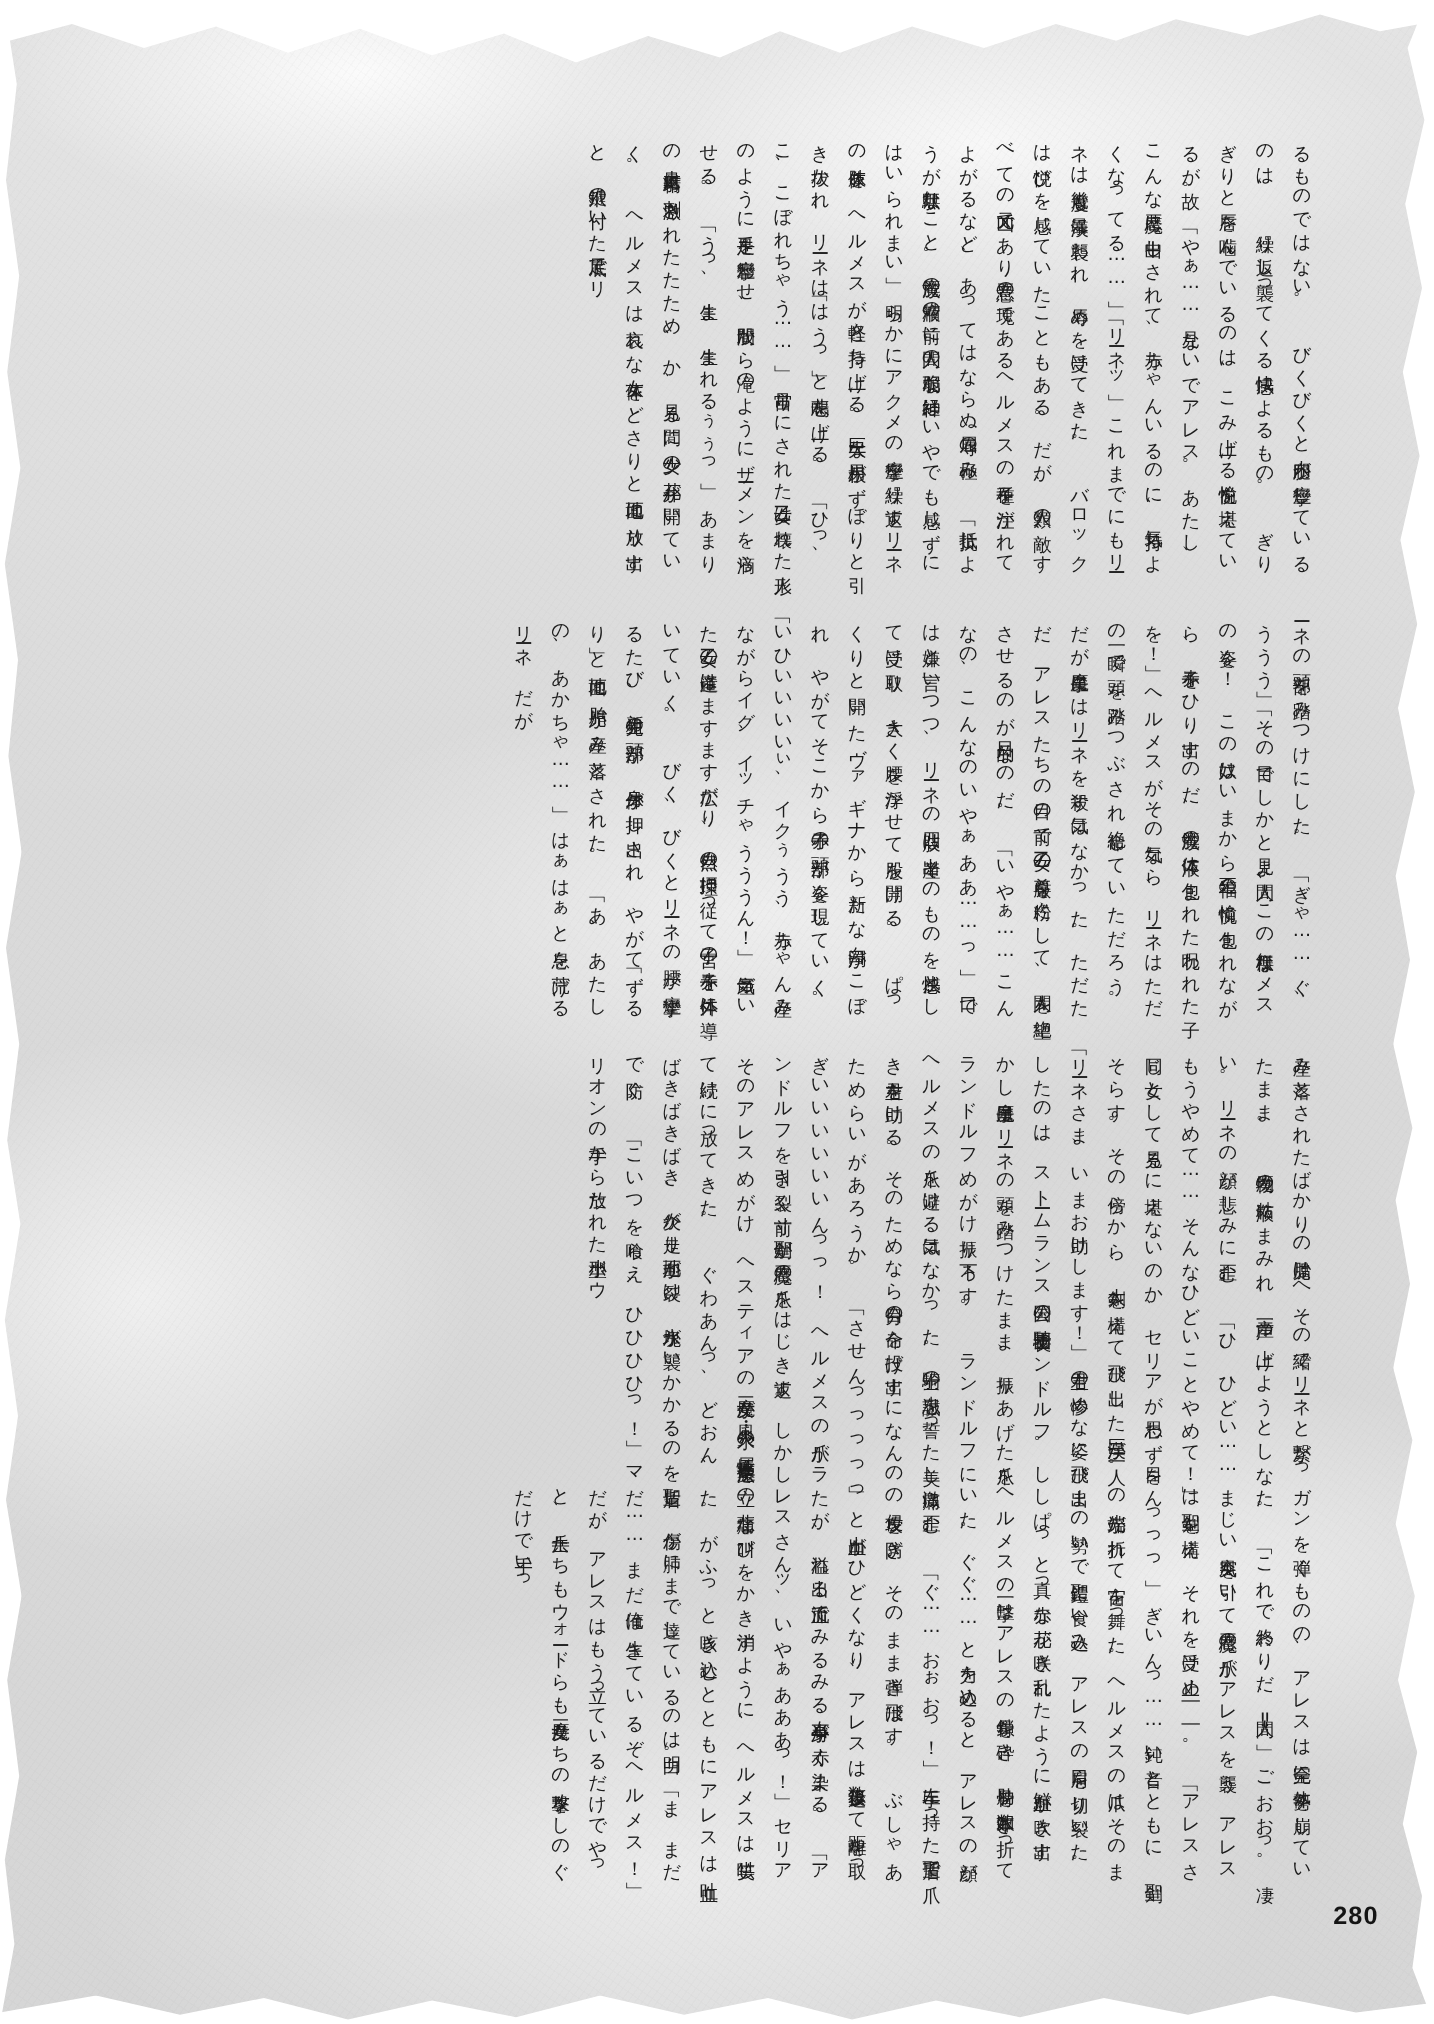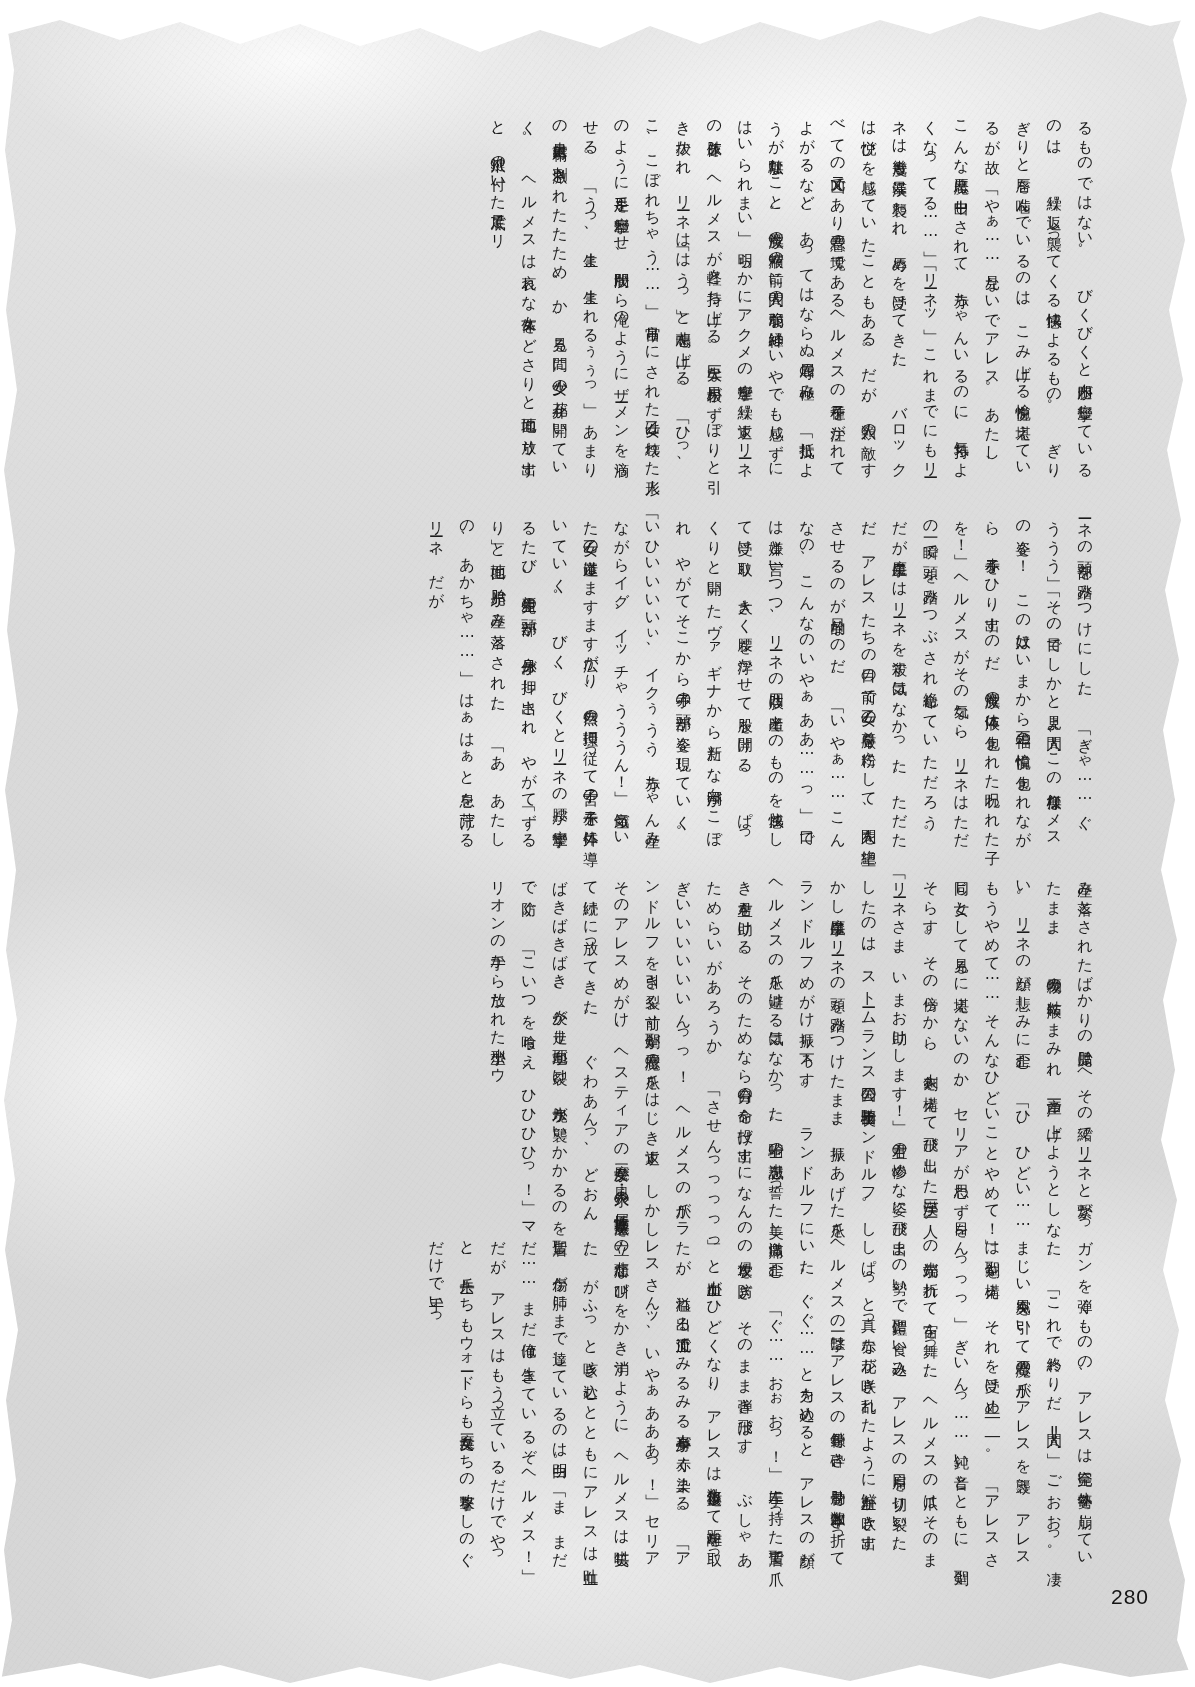--- a/index.html
+++ b/index.html
@@ -101,21 +101,21 @@
   #block-2 { right: 0px;   top: 400px; height: 330px; }
   #block-3 { right: 0px;   top: 760px; height: 360px; }
   #block-4 { right: 0px;   top: 1120px; height: 330px; }
 
   .page-number {
     position: absolute;
     right: 46px;
     bottom: 78px;
     font-family: "Liberation Sans", sans-serif;
     font-size: 21px;
-    font-weight: normal;
+    font-weight: bold;
     color: #141414;
     letter-spacing: 1px;
   }
 </style>
 </head>
 <body>
 
 <div class="page">
   <div class="paper"></div>
   <div class="noise"></div>

